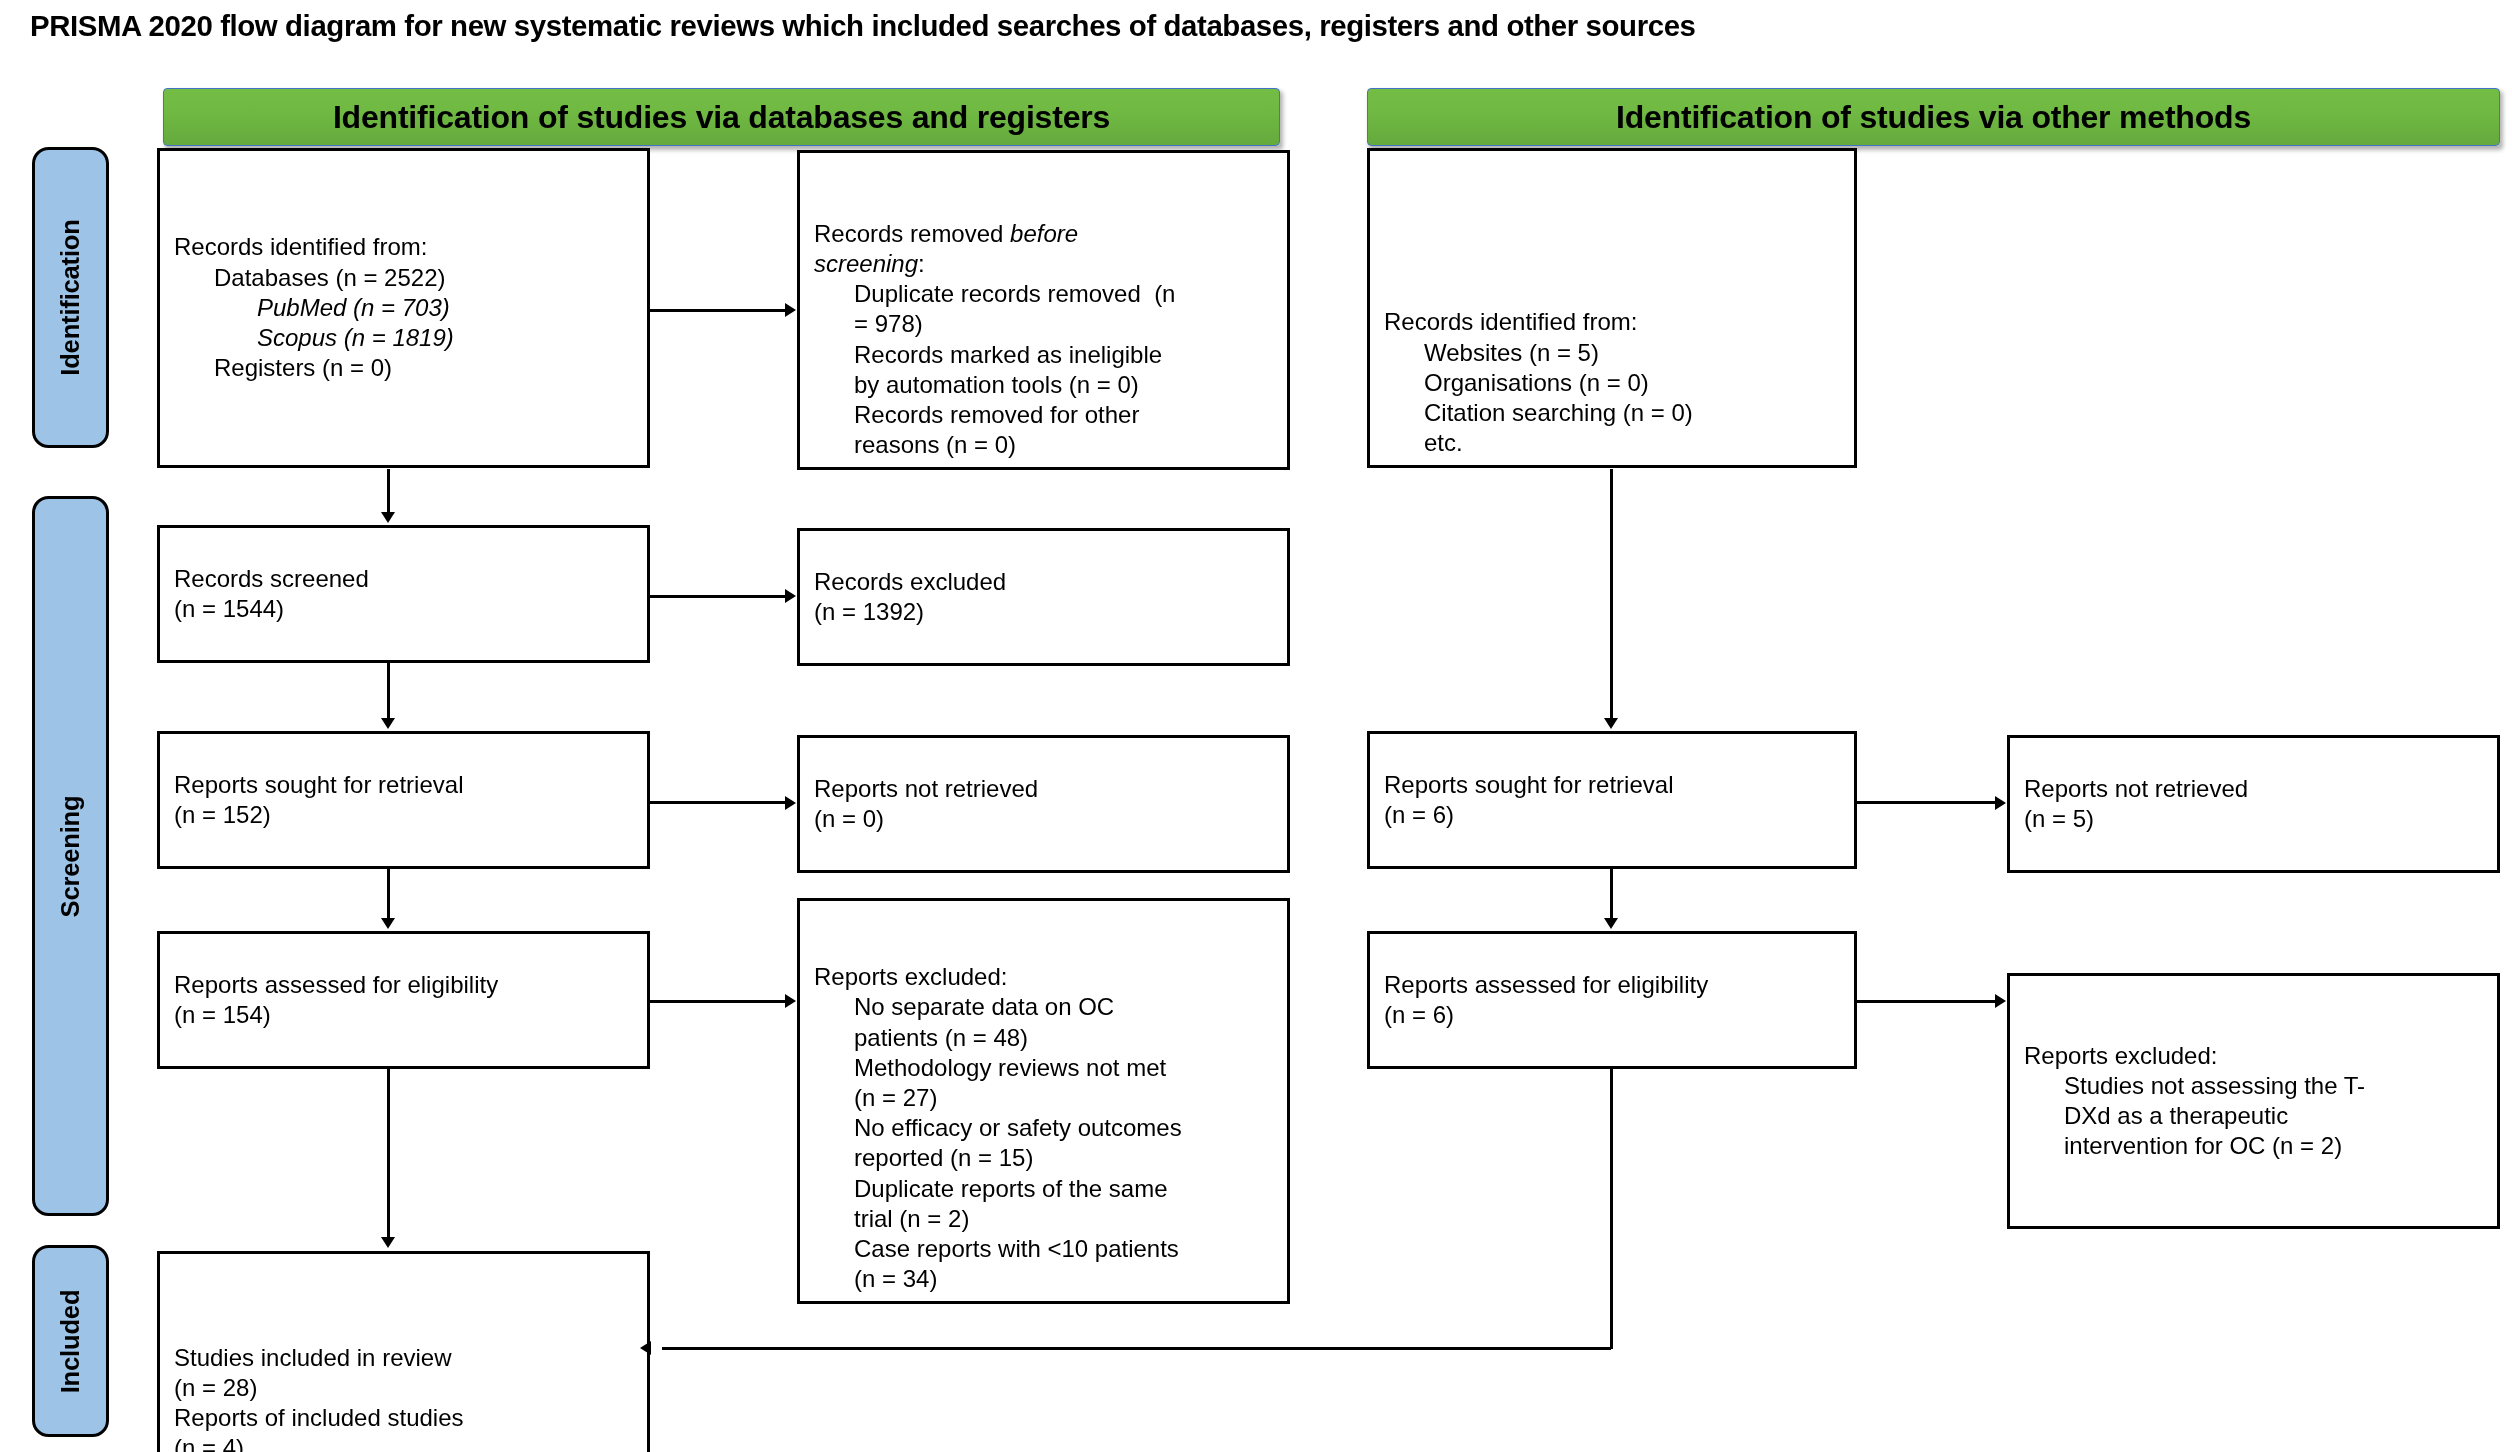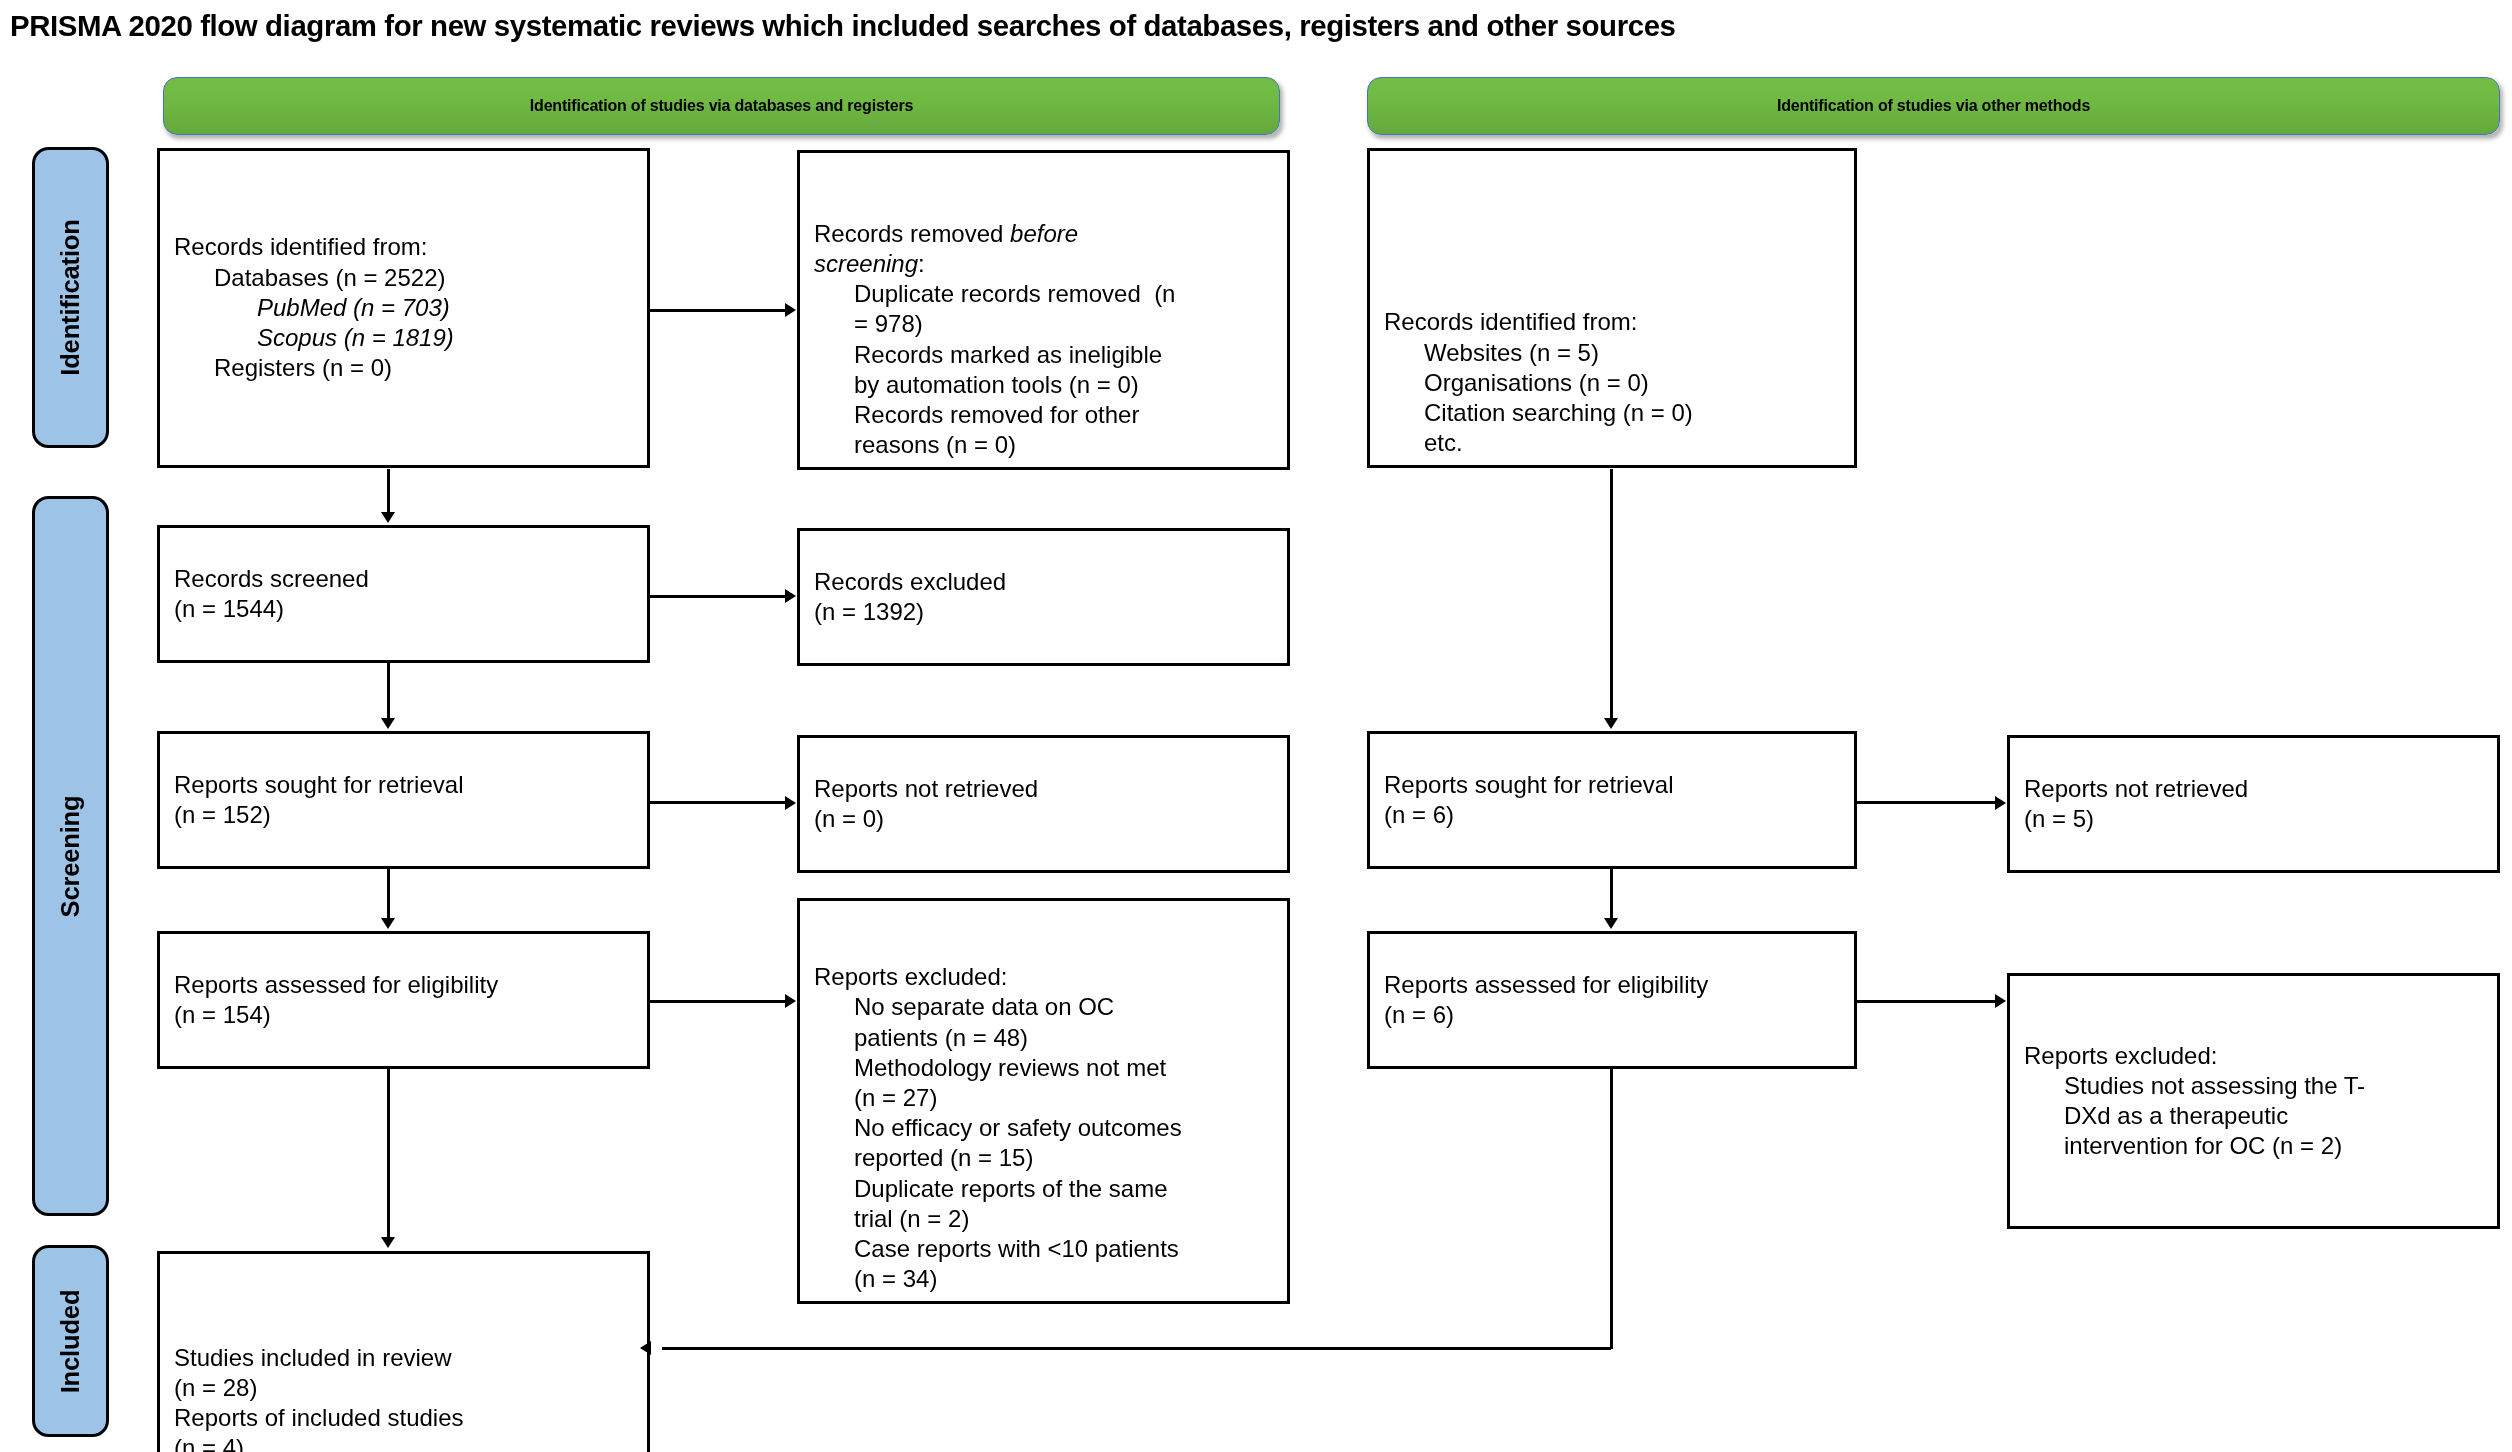--- a/index.html
+++ b/index.html
@@ -11,21 +11,21 @@
     width: 2512px; height: 1452px;
     font-family: "Liberation Sans", sans-serif;
     color: #000;
     position: relative;
     overflow: hidden;
   }
 
   
   #diagram-title {
     position: absolute;
-    left: 10px; top: 9px;
+    left: 30px; top: 9px;
     font-size: 29.4px;
     font-weight: bold;
     letter-spacing: -0.4px;
     white-space: nowrap;
   }
 
   
   .stage-label {
     position: absolute;
     background: #9DC3E6;
@@ -41,29 +41,30 @@
     font-size: 25.6px;
     font-weight: bold;
     letter-spacing: -0.2px;
   }
 
   
   .col-header {
     position: absolute;
     background: linear-gradient(180deg, #74BD45 0%, #6FB842 45%, #65A93D 100%);
     border: 1.9px solid #4472C4;
-    border-radius: 14px;
+    border-radius: 4px;
     box-shadow: 2.6px 3.2px 4.5px rgba(0,0,0,0.30);
     display: flex;
     align-items: center;
     justify-content: center;
-    font-size: 16px;
+    font-size: 32px;
     font-weight: bold;
     letter-spacing: -0.2px;
     white-space: nowrap;
+    margin-top: 11px;
   }
 
   
   .box {
     position: absolute;
     background: #ffffff;
     border: 3.2px solid #000;
     display: flex;
     align-items: center;
     padding: 6.4px 12.8px 6.4px 14px;

